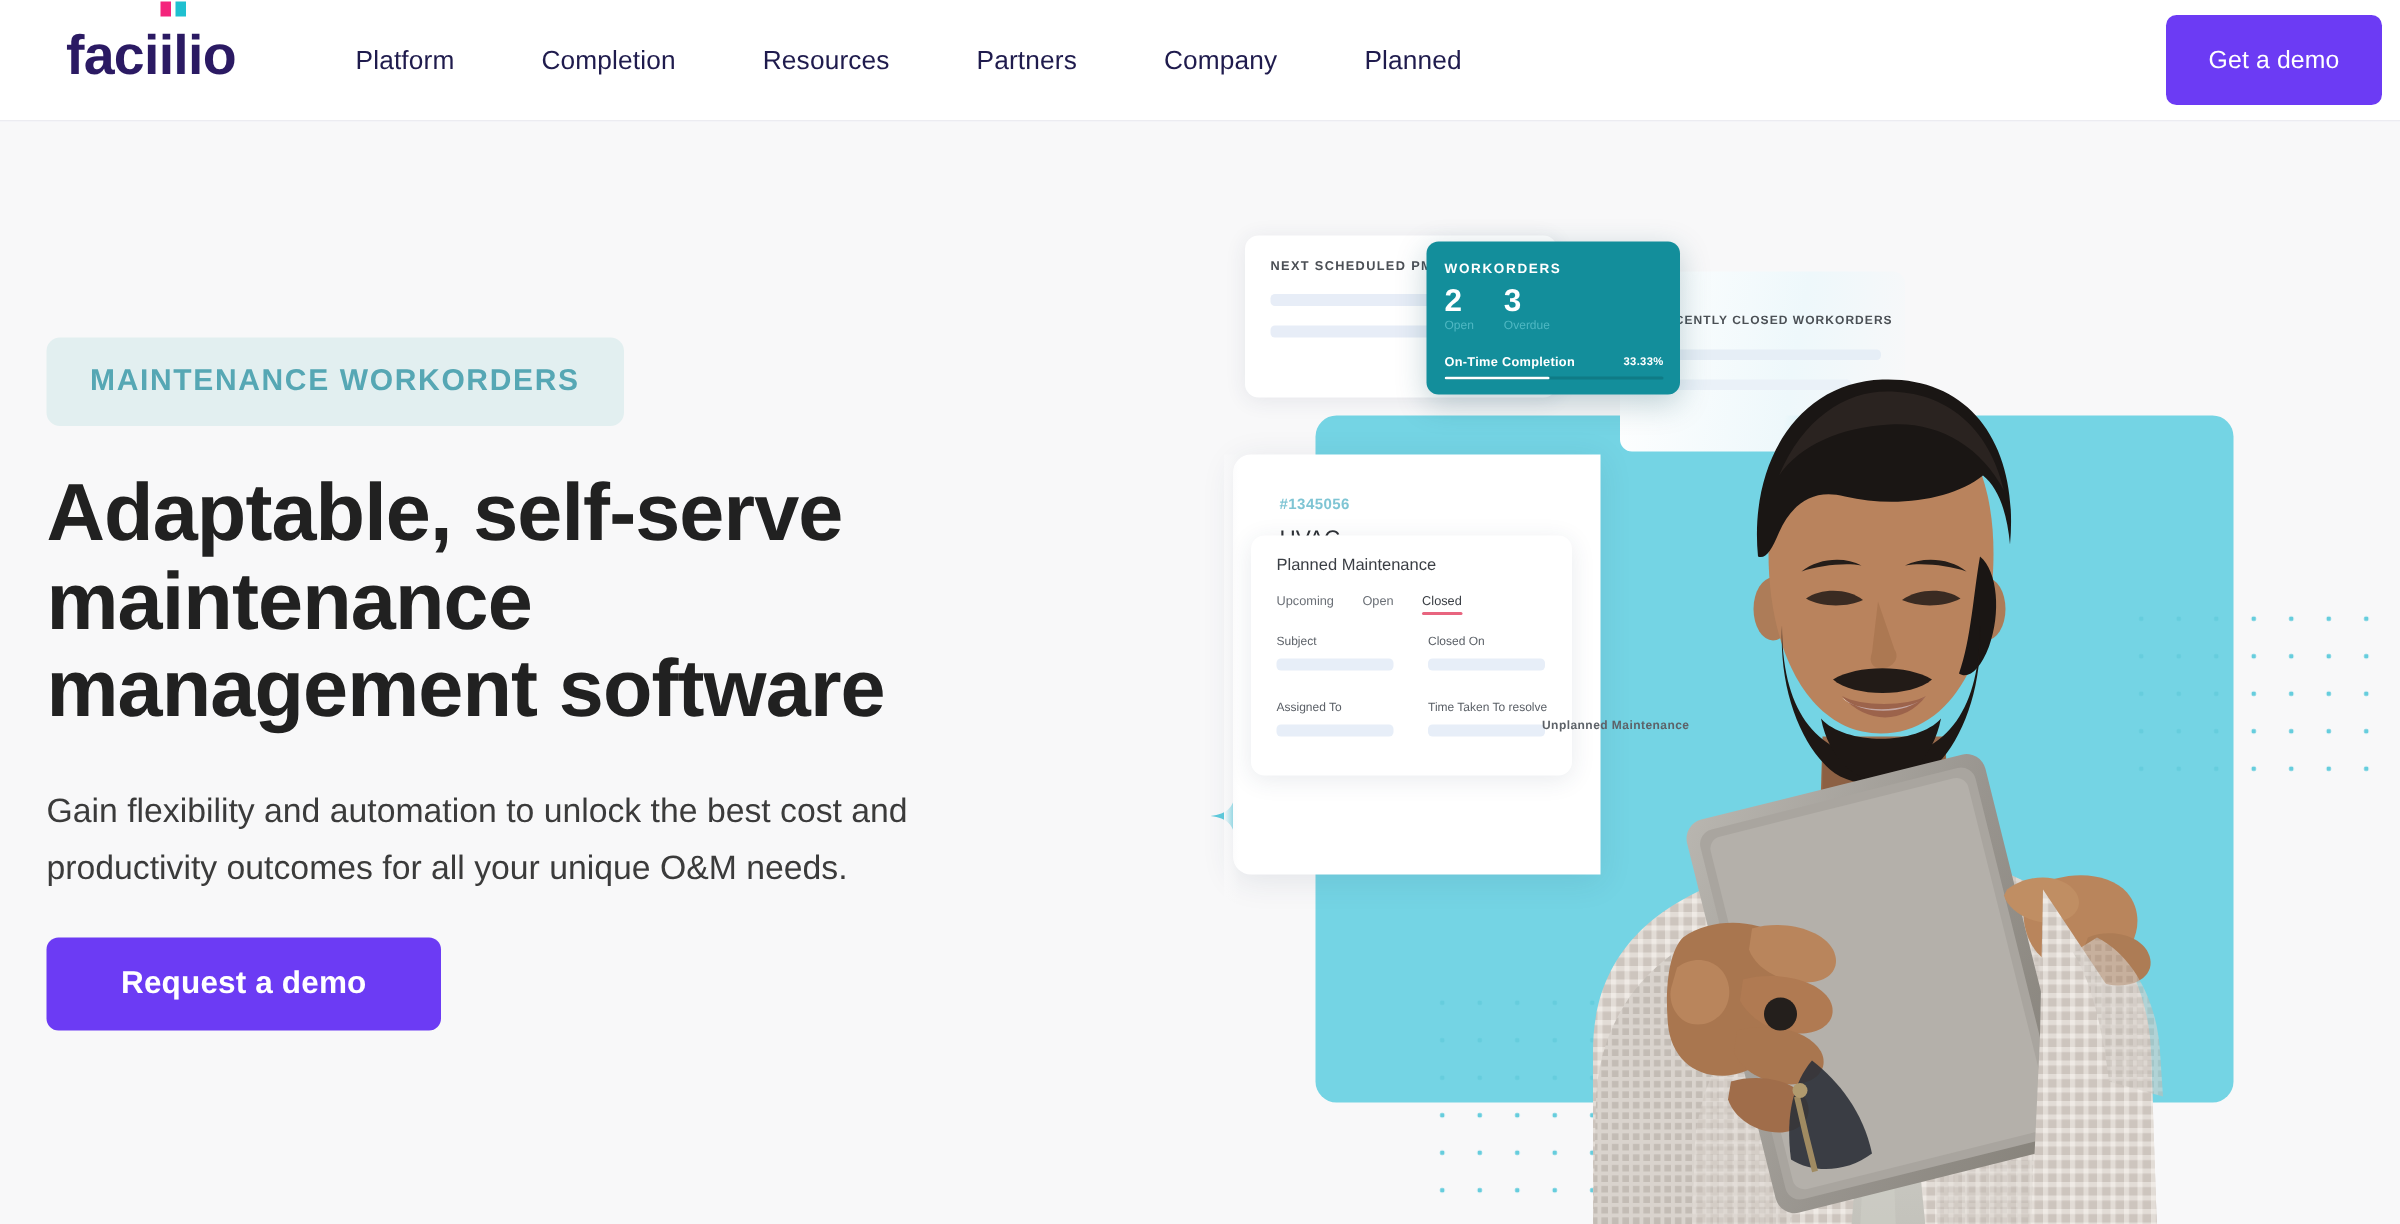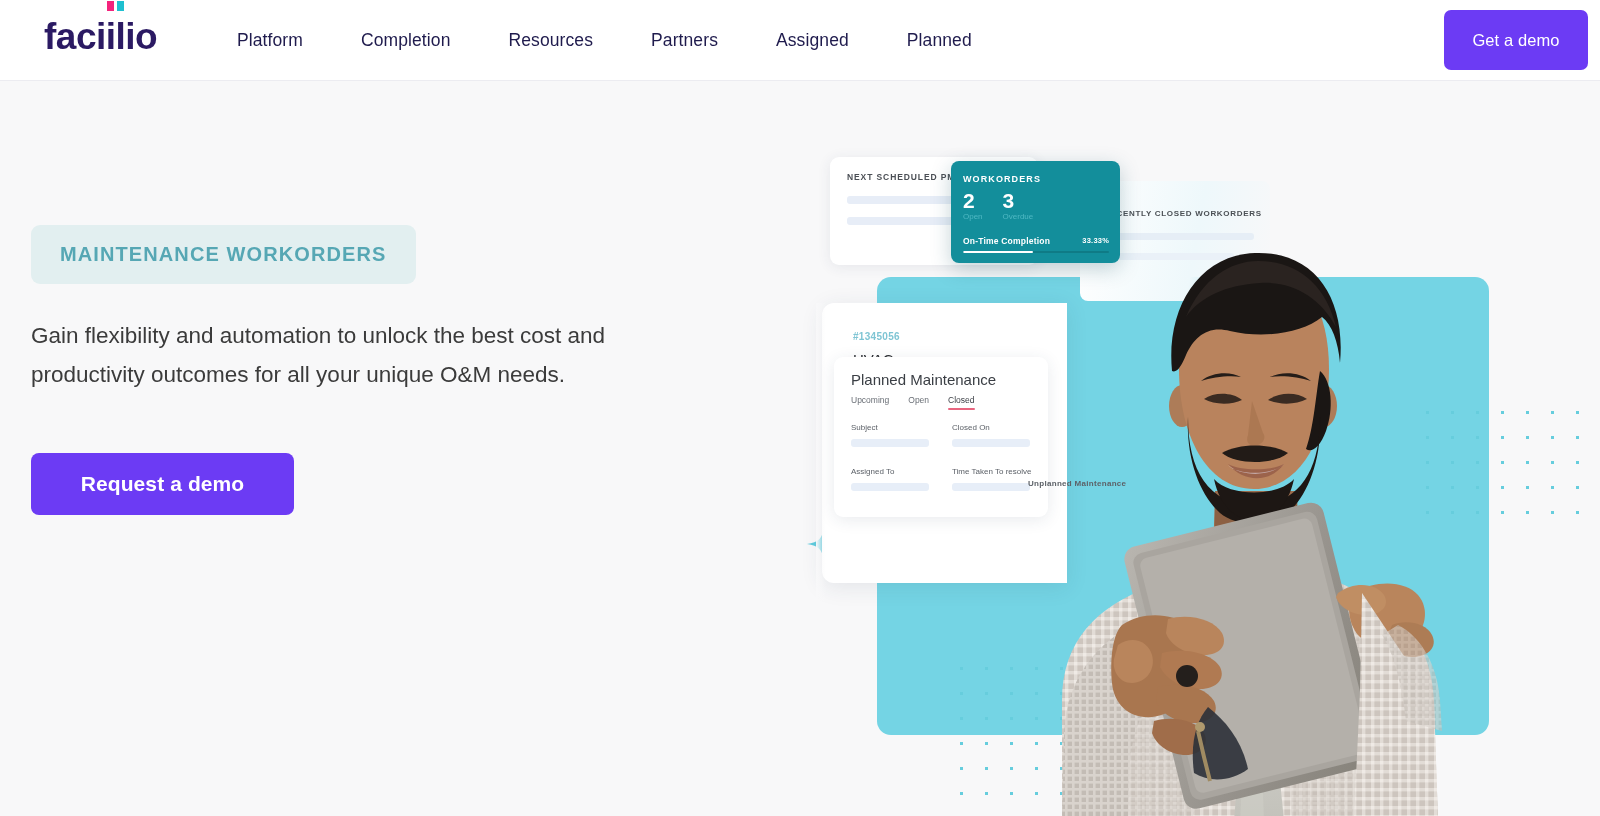--- a/index.html
+++ b/index.html
@@ -132,21 +132,21 @@
   .subtext {
     margin-top: 33px;
     font-size: 22.5px;
     line-height: 1.72;
     color: #3b3b3b;
     max-width: 625px;
     font-weight: 400;
   }
 
   .cta-btn {
-    margin-top: 59px;
+    margin-top: 26px;
     width: 263px;
     height: 62px;
     background: #6c3bf4;
     color: #ffffff;
     border: none;
     border-radius: 8px;
     font-size: 21px;
     font-weight: 700;
     font-family: "Liberation Sans", sans-serif;
     cursor: pointer;
@@ -316,21 +316,21 @@
   .pm-card {
     position: absolute;
     left: 54px; top: 276px;
     width: 214px; height: 160px;
     background: #ffffff;
     border-radius: 9px;
     box-shadow: 0 3px 16px rgba(40,60,90,0.10);
   }
   .pm-title {
     position: absolute; left: 17px; top: 14px;
-    font-size: 15px; color: #3a3e44; font-weight: 500;
+    font-size: 11px; color: #3a3e44; font-weight: 500;
   }
   .pm-tabs {
     position: absolute; left: 17px; top: 38px;
     display: flex; gap: 19px;
   }
   .pm-tab { font-size: 8.5px; color: #6a6f76; position: relative; padding-bottom: 5px; cursor: pointer; }
   .pm-tab.active { color: #3a3e44; }
   .pm-tab.active::after {
     content: ""; position: absolute; left: 0; bottom: 0;
     width: 100%; height: 2px; background: #e8657f; border-radius: 2px;
@@ -386,31 +386,32 @@
       <span class="dotwrap"><span class="dot pink"></span><span>i</span></span>
       <span class="dotwrap"><span class="dot teal"></span><span class="lg-part">l</span></span>
       <span class="lg-part">io</span>
   </div>
 
   <nav class="nav">
     <div class="nav-item">Platform</div>
     <div class="nav-item">Completion</div>
     <div class="nav-item">Resources</div>
     <div class="nav-item">Partners</div>
-    <div class="nav-item">Assigned</div>
+    <div class="nav-item">Company</div>
     <div class="nav-item">Planned</div>
   </nav>
 
   <button class="demo-btn">Get a demo</button>
 </div>
 
 <div class="hero">
 
   <div class="left-col">
     <div class="badge">MAINTENANCE WORKORDERS</div>
+    <h1 class="headline">Adaptable, self-serve maintenance management software</h1>
     <p class="subtext">Gain flexibility and automation to unlock the best cost and productivity outcomes for all your unique O&amp;M needs.</p>
     <button class="cta-btn">Request a demo</button>
   </div>
 
   <div class="visual">
 
     <div class="teal-block"></div>
     <div class="dotgrid g-right"></div>
     <div class="dotgrid g-bottom"></div>
 

